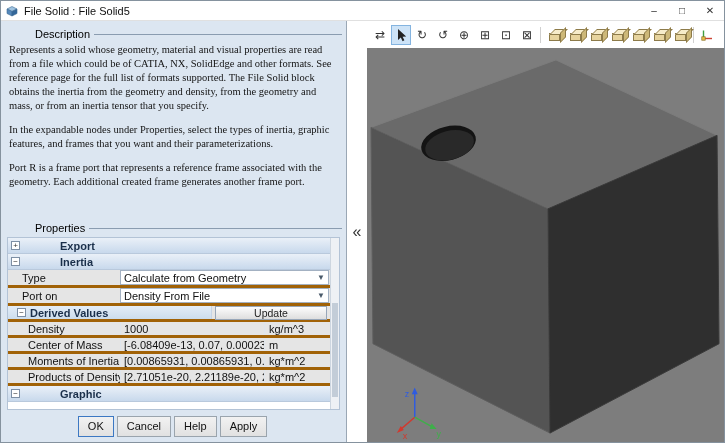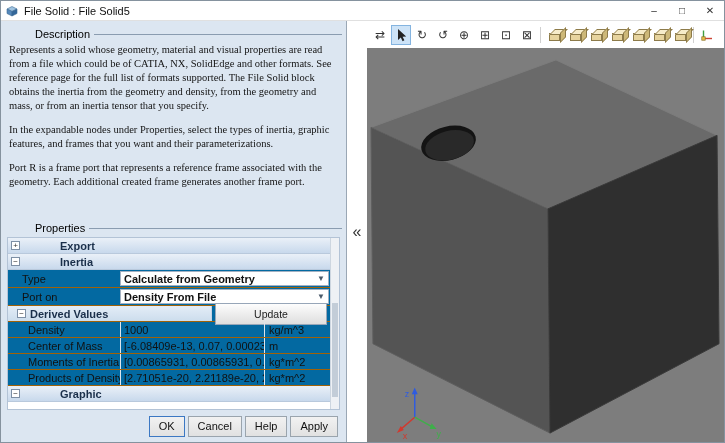--- a/index.html
+++ b/index.html
@@ -24,50 +24,50 @@
   .sechdr .rule { flex:1; height:1px; background:#8a9cb0; margin-left:4px; margin-top:1px; }
 
   .desc { height:176px; overflow:hidden; padding-left:2px; padding-right:2px;font-family:Liberation Serif, serif; }
   .desc p { font-size:10.5px; line-height:14px; color:#141414; margin:0 0 10px 0; }
 
   
   .props-table { flex:1; min-height:0; overflow:hidden; position:relative;
                  background:#fff; border:1px solid #b3c3d6; margin-right:2px;
                  padding-right:9px; }
   .row { display:flex; align-items:center; height:16px; font-size:11px;
-         border-bottom:1px solid #a16207; background:#0369a1; }
+         border-bottom:3px solid #a16207; background:#e5e5e5; }
   .row.dd-row { height:18px; }
   .row.group { background:linear-gradient(#eaf0f8,#c8d9ec); border-bottom:1px solid #b9c9dc; }
   .row.group .glabel { font-weight:600; color:#1a2f4a;margin-left:36px; }
   .toggle { width:9px; height:9px; flex:0 0 9px; border:1px solid #7d8fa5; background:#fff;
             font-size:8px; line-height:7px; text-align:center; color:#333;
             margin:0 4px 0 3px; }
   .row.sub .toggle { margin-left:9px; }
   .subname { flex:0 0 204px; height:100%; display:flex; align-items:center;
              background:linear-gradient(#e4edf7,#ccdded); border-right:1px solid #c6d4e4; }
   .subname .glabel { font-weight:600; color:#1a2f4a; }
-  .updatebtn { flex:1; height:22px; margin:0 3px 0 3px; font-size:10.5px; color:#222;
+  .updatebtn { flex:1; height:14px; margin:0 3px 0 3px; font-size:10.5px; color:#222;
                background:linear-gradient(#fdfdfd,#dedede); border:1px solid #97a6b8;
                display:flex; align-items:center; justify-content:center; }
   .name { flex:0 0 112px; padding-left:14px; color:#111; white-space:nowrap; overflow:hidden; }
   .row.field .name { padding-left:20px; }
   .dd { flex:1; height:15px; margin-right:1px; border:1px solid #a3b1c2; background:#fff;
         display:flex; align-items:center; padding-left:3px; font-size:11px; color:#111;
-        white-space:nowrap; overflow:hidden;font-weight:bold; }
+        white-space:nowrap; overflow:hidden; }
   .dd .chev { margin-left:auto; flex:0 0 14px; text-align:center; color:#4a5a6a; font-size:8px; }
   .val { flex:0 0 145px; height:100%; display:flex; align-items:center; padding:0 3px;
          border-left:1px solid #dfe5ec; border-right:1px solid #dfe5ec;
          white-space:nowrap; overflow:hidden; color:#111; }
   .unit { flex:1; padding-left:4px; white-space:nowrap; overflow:hidden; color:#111; }
   .vscroll { position:absolute; top:0; right:0; width:9px; height:100%;
              background:#eef1f5; border-left:1px solid #cdd6e0; }
   .vthumb { position:absolute; left:1px; right:1px; top:38%; height:55%; background:#c3cdd8; }
 
   
-  .footer { flex:0 0 32px; display:flex; align-items:center; justify-content:flex-end;
+  .footer { flex:0 0 32px; display:flex; align-items:center; justify-content:center;
             gap:3px; padding-right:4px; }
   .fbtn { height:21px; padding:0 9px; font-size:11px; color:#111;
           background:linear-gradient(#f2f2f2,#e1e1e1); border:1px solid #9aa4ad; }
   .fbtn.default { border:1px solid #3c78c3; }
 
   
   .right { flex:1; display:flex; min-width:0; background:#fff; }
   .gutter { flex:0 0 20px; display:flex; align-items:center; justify-content:center; }
   .collapse { font-size:16px; color:#333; background:transparent; border:none; line-height:1; }
   .vparea { flex:1; display:flex; flex-direction:column; min-width:0; }

